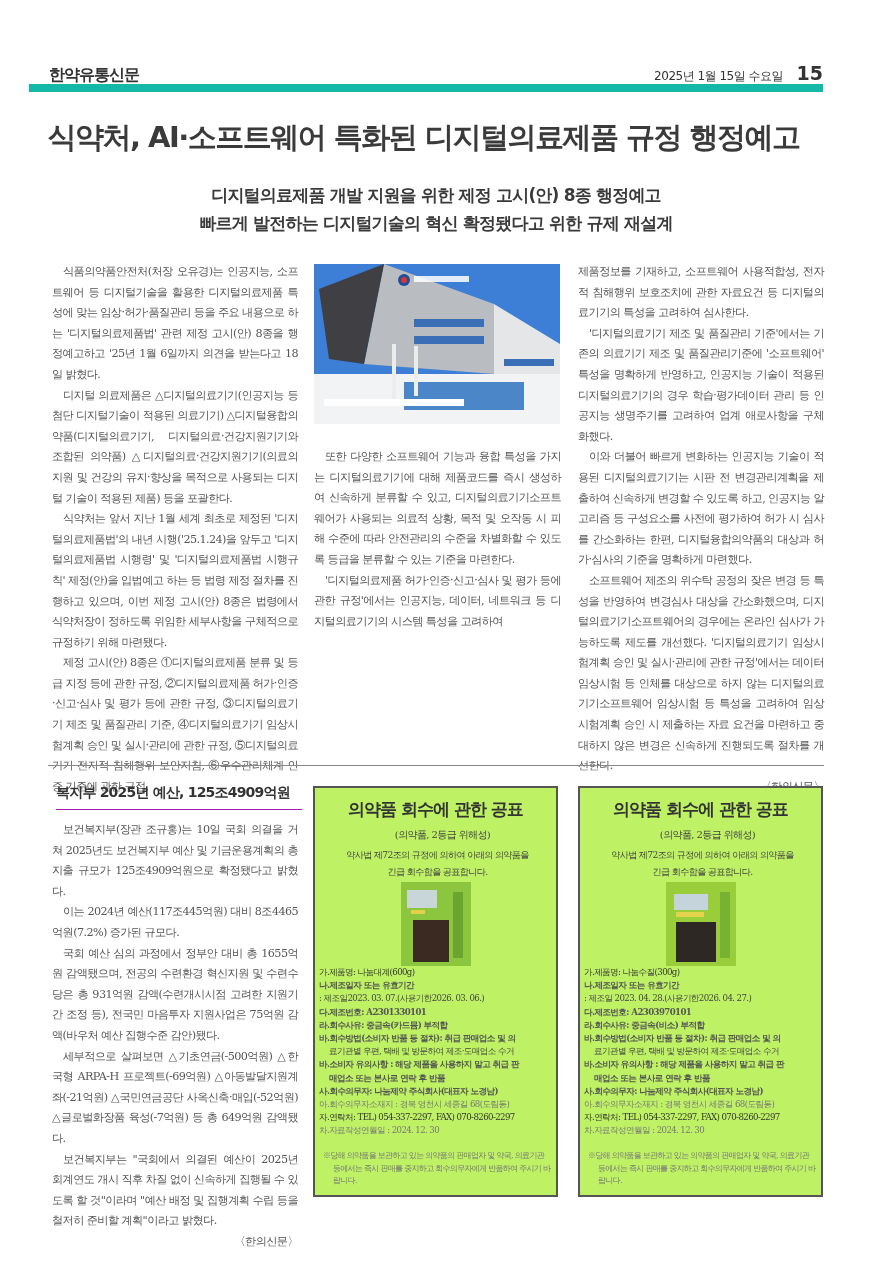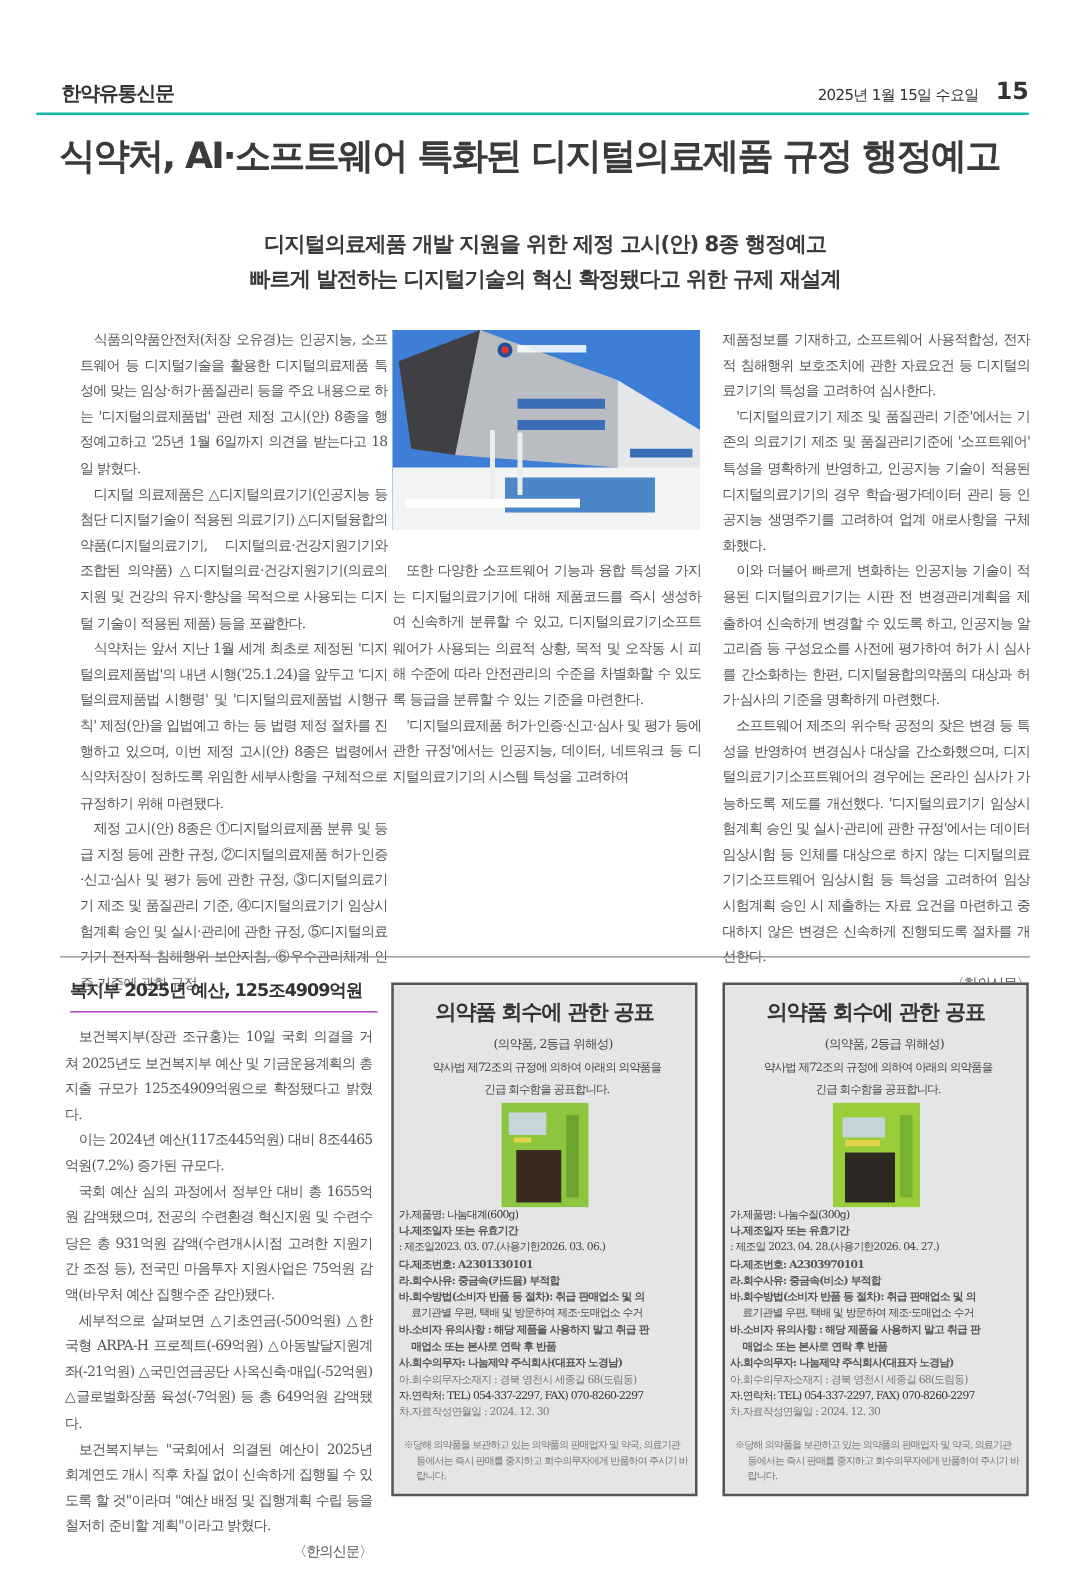--- a/index.html
+++ b/index.html
@@ -1,44 +1,44 @@
 <!DOCTYPE html>
 <html><head>
 <meta charset="utf-8">
 <style>
   * { box-sizing: border-box; margin: 0; padding: 0; }
   html, body { width: 872px; height: 1266px; background: #ffffff; overflow: hidden; }
   body { position: relative; font-family: "DejaVu Sans", sans-serif; color: #333; }
 
-  .masthead { position: absolute; left: 29px; top: 62px; width: 794px; height: 30px; border-bottom: 2px solid #14b8a6; }
+  .masthead { position: absolute; left: 29px; top: 62px; width: 794px; height: 30px; border-bottom: 8px solid #14b8a6; }
   .masthead .paper-name { position: absolute; left: 20px; top: 3px; font-size: 16px; font-weight: bold; color: #333; letter-spacing: -1px; }
   .masthead .date { position: absolute; right: 40px; top: 6px; font-size: 12px; color: #333; letter-spacing: -0.5px; }
   .masthead .page-num { position: absolute; right: 0; top: 0px; font-size: 19px; font-weight: bold; color: #333; }
 
-  .headline { position: absolute; left: 0; top: 105px; width: 847px; text-align: center; font-size: 29px; font-weight: bold; color: #3a3a3a; letter-spacing: -1.5px; }
+  .headline { position: absolute; left: 0; top: 118px; width: 847px; text-align: center; font-size: 29px; font-weight: bold; color: #3a3a3a; letter-spacing: -1.5px; }
   .subhead { position: absolute; left: 0; width: 872px; text-align: center; font-size: 17px; font-weight: bold; color: #3a3a3a; letter-spacing: -0.8px; }
   .subhead.s1 { top: 184px; }
   .subhead.s2 { top: 212px; }
 
   .col { position: absolute; font-family: "DejaVu Serif", serif; font-size: 11.2px; line-height: 20.6px; color: #555; text-align: justify; letter-spacing: -0.6px; }
   .col p { text-indent: 11px; }
   .col p.no-indent { text-indent: 0; }
   .col .byline { text-align: right; text-indent: 0; }
-  .c1 { left: 52px; top: 262px; width: 246px; margin-left: 12px; }
+  .c1 { left: 52px; top: 262px; width: 246px; }
   .c2 { left: 314px; top: 447px; width: 247px; }
   .c3 { left: 578px; top: 262px; width: 246px; }
 
   .photo { position: absolute; left: 314px; top: 264px; width: 246px; height: 160px; overflow: hidden; background: linear-gradient(180deg, #2f6fc4 0%, #4d8ad8 60%, #8eb6e8 100%); }
 
   .divider { position: absolute; left: 48px; top: 765px; width: 776px; height: 1px; background: #888; }
 
   .brief-title { position: absolute; left: 56px; top: 784px; width: 246px; height: 26px; font-size: 14px; font-weight: bold; color: #333; letter-spacing: -0.8px; border-bottom: 1px solid #a21caf; }
   .c4 { left: 52px; top: 820px; width: 246px; }
 
-  .notice { position: absolute; top: 786px; width: 245px; height: 411px; border: 2px solid #555; background: #e5e5e5; }
+  .notice { position: absolute; top: 786px; width: 245px; height: 411px; border: 2px solid #555; background: #bef264; }
   .notice.n1 { left: 313px; }
   .notice.n2 { left: 578px; }
   .notice .n-title { position: absolute; top: 10px; left: 0; width: 100%; text-align: center; font-size: 17px; font-weight: bold; color: #333; letter-spacing: -1px; }
   .notice .n-sub { position: absolute; top: 40px; left: 0; width: 100%; text-align: center; font-family: "DejaVu Serif", serif; font-size: 10px; color: #444; letter-spacing: -0.6px; padding-left: 14px; }
   .notice .n-intro { position: absolute; top: 58px; left: 8px; width: 229px; text-align: center; font-family: "DejaVu Serif", serif; font-size: 9.2px; line-height: 17px; color: #444; letter-spacing: -0.7px; }
   .notice .n-img { position: absolute; top: 94px; left: 86px; width: 70px; height: 84px; overflow: hidden; }
   .notice .n-list { position: absolute; top: 178px; left: 4px; width: 237px; font-family: "DejaVu Serif", serif; font-size: 8.6px; line-height: 13.2px; color: #444; letter-spacing: -0.6px; }
   .notice .n-list div { white-space: nowrap; }
   .notice .n-list .indent { padding-left: 10px; }
   .notice .n-list .b { font-weight: normal; color: #333; }

